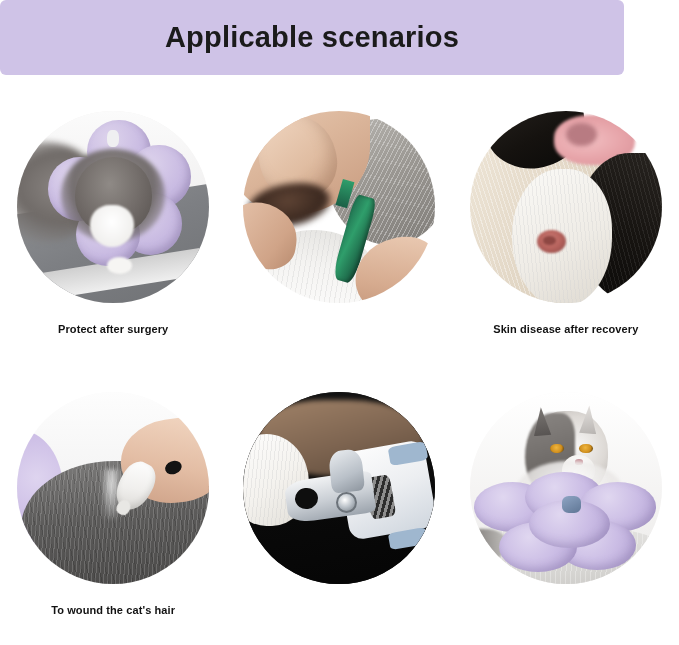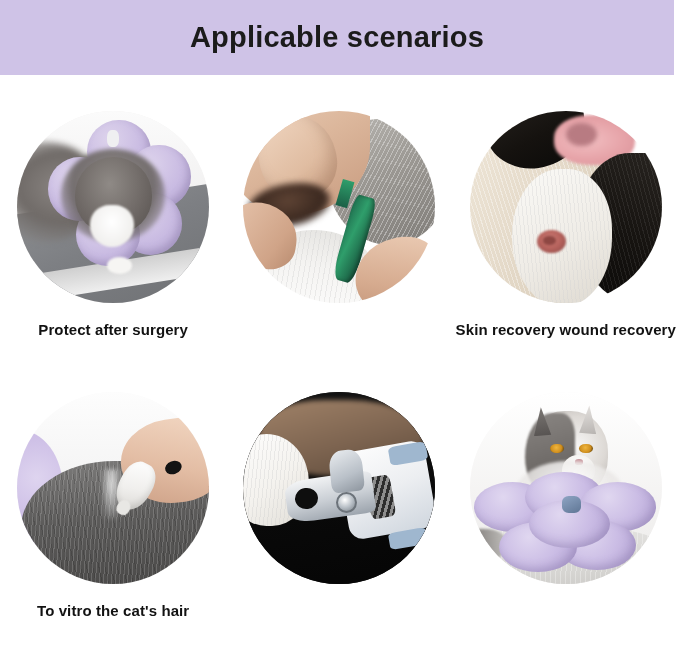--- a/index.html
+++ b/index.html
@@ -19,26 +19,27 @@
     width: 679px;
     height: 645px;
     background: #ffffff;
   }
 
   
   .header-banner {
     position: absolute;
     left: 0;
     top: 0;
-    width: 674px;
+    width: 624px;
     height: 75px;
     background: #cfc3e7;
     display: flex;
     align-items: center;
     justify-content: center;
+    border-radius: 6px;
   }
   .header-title {
     font-size: 29px;
     font-weight: bold;
     color: #1b1b1b;
     letter-spacing: 0.2px;
     line-height: 1;
     white-space: nowrap;
   }
 
@@ -78,21 +79,21 @@
     overflow: hidden;
     background: #ffffff;
     flex: 0 0 auto;
   }
   .row-2 .photo { margin-top: 36px; }
 
   .caption {
     margin-top: 17px;
     width: 226px;
     text-align: center;
-    font-size: 15px;
+    font-size: 11px;
     font-weight: bold;
     color: #121212;
     line-height: 19px;
     letter-spacing: 0.1px;
   }
   .caption .line { display: block; }
 
   
   .p1 { background: #f3f2f1; }
   .p1 .bg-mat {
@@ -682,41 +683,41 @@
           <div class="cream"></div>
           <div class="black-top"></div>
           <div class="pink-patch"></div>
           <div class="pink-dark"></div>
           <div class="black-right"></div>
           <div class="white-mid"></div>
           <div class="lesion"></div>
           <div class="lesion-core"></div>
         </div>
         <div class="caption">
-          <span class="line">Skin recovery wound recovery</span>
+          <span class="line">Skin disease after recovery</span>
         </div>
       </div>
 
     </div>
 
     <div class="row row-2">
 
       <div class="cell">
         <div class="photo p4">
           <div class="bg-wall"></div>
           <div class="collar-arc"></div>
           <div class="fur"></div>
           <div class="fur-part"></div>
           <div class="hand"></div>
           <div class="ring"></div>
           <div class="comb"></div>
           <div class="comb-tip"></div>
         </div>
         <div class="caption">
-          <span class="line">To vitro the cat's hair</span>
+          <span class="line">To wound the cat's hair</span>
         </div>
       </div>
 
       <div class="cell">
         <div class="photo p5">
           <div class="dark-bg"></div>
           <div class="arm"></div>
           <div class="paw"></div>
           <div class="clip-body"></div>
           <div class="clip-accent-top"></div>

